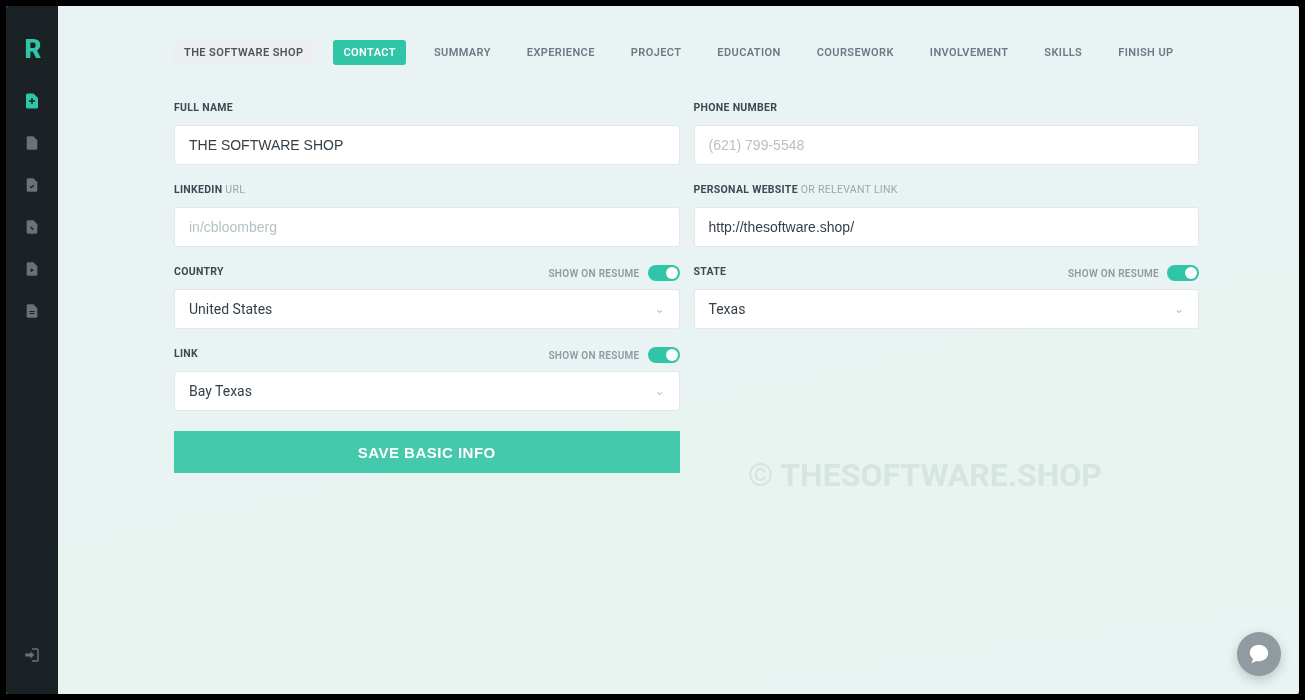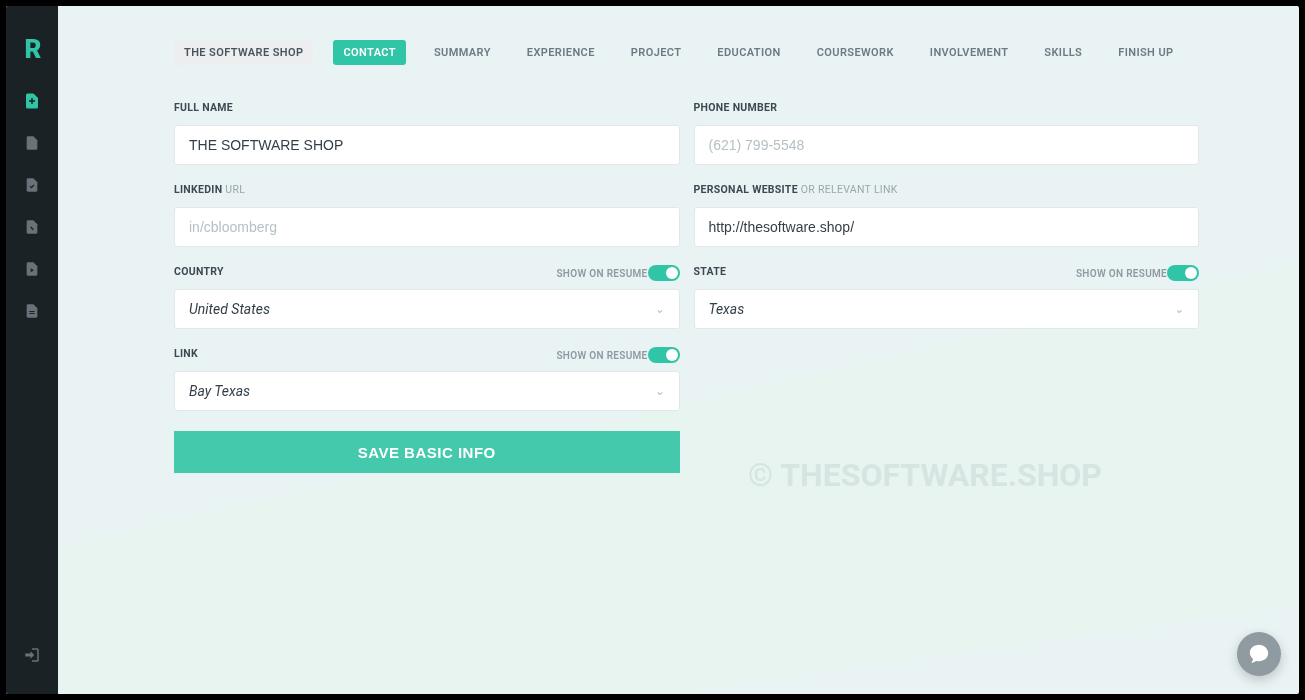--- a/index.html
+++ b/index.html
@@ -137,21 +137,21 @@
     letter-spacing: 0.3px;
     color: #3d4852;
   }
   .label .sub {
     font-weight: 400;
     color: #9aa6ac;
   }
   .show-on {
     display: flex;
     align-items: center;
-    gap: 0;
+    gap: 8px;
   }
   .show-on-label {
     font-size: 10px;
     font-weight: 600;
     color: #8d9aa2;
     letter-spacing: 0.3px;
   }
   .toggle {
     width: 32px; height: 16px;
     background: #2fc5a6;
@@ -177,21 +177,20 @@
     font-size: 14px;
     color: #333f48;
     outline: none;
   }
   .input::placeholder { color: #b6c0c6; }
   .select {
     display: flex;
     align-items: center;
     justify-content: space-between;
     cursor: pointer;
-    font-style: italic;
   }
   .select .chev {
     color: #b6c0c6;
     font-size: 12px;
   }
   .save-btn {
     grid-column: 1;
     background: #45c9ac;
     color: #fff;
     border: none;

